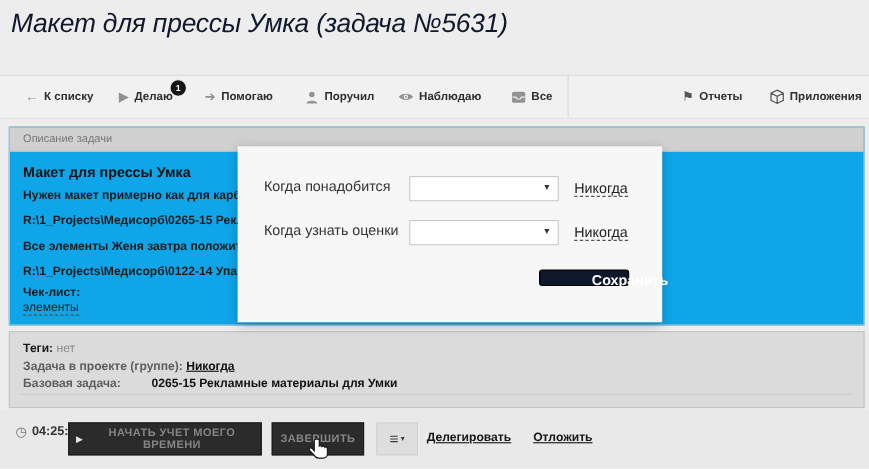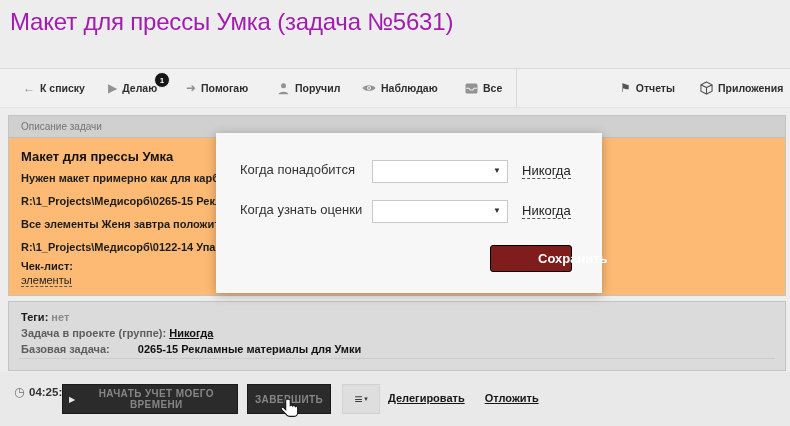--- a/index.html
+++ b/index.html
@@ -1,66 +1,66 @@
 <!DOCTYPE html>
 <html><head>
 <meta charset="utf-8">
 <style>
   html,body{margin:0;padding:0;}
   body{font-family:"Liberation Sans","DejaVu Sans",sans-serif;}
   .page{position:relative;width:790px;height:426px;background:#ededed;overflow:hidden;}
 
   
-  .title{position:absolute;left:10px;top:8px;font-size:24px;color:#a21caf;letter-spacing:-0.2px;}
+  .title{position:absolute;left:10px;top:8px;font-size:24px;color:#0f172a;letter-spacing:-0.2px;font-style:italic;}
 
   
   .toolbar{position:absolute;left:0;top:68px;width:790px;height:40px;background:#f1f1f1;
            border-top:1px solid #dadada;border-bottom:1px solid #e3e3e3;box-sizing:border-box;}
   .ti{position:absolute;top:0;height:100%;display:flex;align-items:center;gap:5px;cursor:pointer;}
   .tlabel{font-size:10.5px;font-weight:bold;color:#2e2e2e;white-space:nowrap;}
   .gi{font-size:12px;color:#929292;line-height:1;}
   .gi.dark{color:#555;}
   .ti svg{display:block;}
   .ti .fillic{fill:#929292;}
   .badge{position:absolute;left:46px;top:3px;width:14px;height:14px;border-radius:50%;
          background:#161616;color:#fff;font-size:8px;font-weight:bold;display:flex;
          align-items:center;justify-content:center;border:1px solid #f1f1f1;}
   .tdivider{position:absolute;left:516px;top:0;width:1px;height:100%;background:#d9d9d9;}
 
   
-  .panel{position:absolute;left:8px;width:778px;box-sizing:border-box;background:#fdba74;
+  .panel{position:absolute;left:8px;width:778px;box-sizing:border-box;background:#0ea5e9;
          border:1px solid #c3c3c3;}
   .desc{top:115px;height:181px;}
   .panel-header{height:22px;background:#d0d0d0;border-bottom:1px solid #bfbfbf;
                 display:flex;align-items:center;padding-left:12px;box-sizing:border-box;}
   .panel-header span{font-size:10px;color:#757575;}
   .panel-body{position:relative;height:158px;}
   .task-title{position:absolute;left:12px;top:11px;font-size:13px;font-weight:bold;color:#111;}
   .dline{position:absolute;left:12px;font-size:11px;font-weight:bold;color:#1c1c1c;white-space:nowrap;}
   .dashed-link{cursor:pointer;border-bottom:1px dashed #555;color:#222;text-decoration:none;}
   .add-link{position:absolute;left:12px;top:136px;font-size:11px;}
 
   .tags{top:301px;height:70px;background:#dbdbdb;}
   .trow{position:absolute;left:12px;font-size:11px;white-space:nowrap;}
   .tkey{font-weight:bold;color:#1a1a1a;}
   .tkey.soft{color:#5d5d5d;}
-  .tmuted{color:#8a8a8a;font-weight:bold;}
+  .tmuted{color:#8a8a8a;font-weight:normal;}
   .tval{font-weight:bold;color:#111;padding-left:25px;}
   .tlink{font-weight:bold;color:#111;text-decoration:underline;cursor:pointer;}
   .tags-sep{position:absolute;left:10px;right:10px;top:56px;height:1px;background:#cccccc;}
 
   
   .modal{position:absolute;left:216px;top:133px;width:386px;height:160px;background:#f7f7f7;
          box-shadow:0 2px 10px rgba(0,0,0,0.28);z-index:10;}
   .mlabel{position:absolute;left:24px;font-size:13px;color:#333;}
   .mselect{position:absolute;left:156px;width:134px;height:21px;background:#fff;
            border:1px solid #c9c9c9;cursor:pointer;}
   .sel-arrow{position:absolute;right:6px;top:6px;font-size:8px;color:#333;line-height:1;}
   .mlink{position:absolute;left:306px;font-size:13px;}
-  .save{position:absolute;left:274px;top:112px;width:82px;height:27px;background:#7f1d1d;
+  .save{position:absolute;left:274px;top:112px;width:82px;height:15px;background:#0f172a;
         color:#fff;font-size:13px;font-weight:bold;border:1px solid #000;border-radius:3px;
         cursor:pointer;font-family:inherit;padding-left:47px;}
 
   
   .actionbar{position:absolute;left:0;top:372px;width:790px;height:54px;background:#e9e9e9;}
   .clock{position:absolute;left:14px;top:13px;font-size:12px;color:#777;}
   .timer{position:absolute;left:29px;top:14px;font-size:11.5px;font-weight:bold;color:#333;}
   .darkbtn{position:absolute;top:12px;height:30px;background:#2b2b2b;border:1px solid #1a1a1a;
            color:#868686;font-size:10px;font-weight:bold;letter-spacing:0.4px;cursor:pointer;
            font-family:inherit;display:flex;align-items:center;justify-content:center;gap:6px;}

